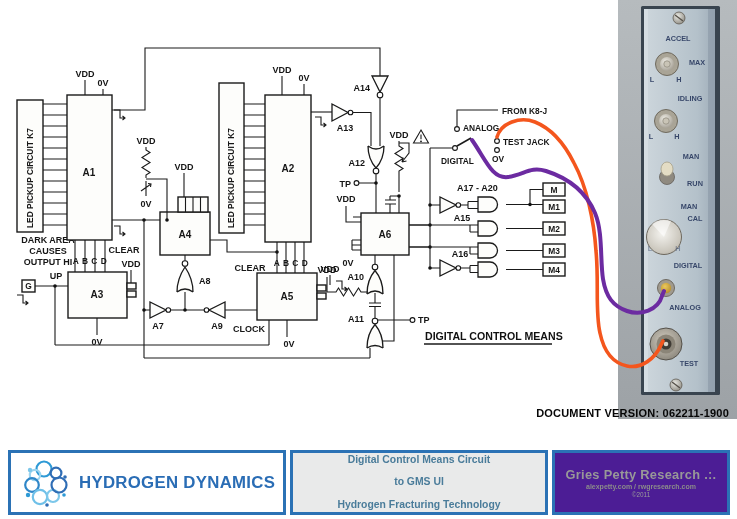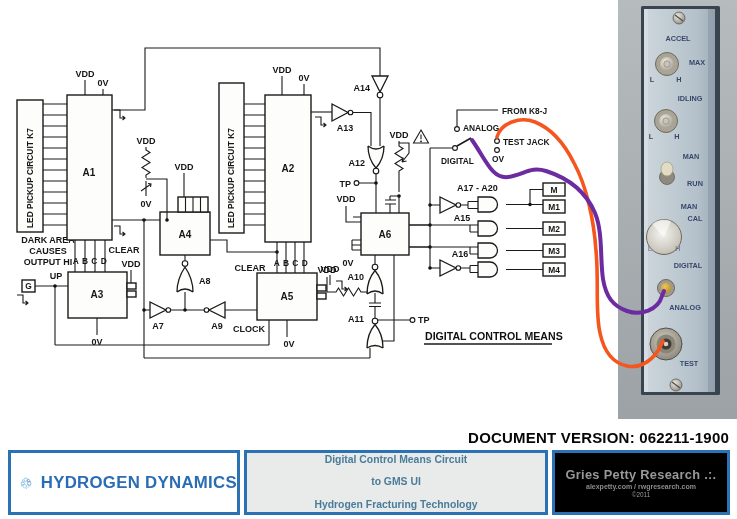--- a/index.html
+++ b/index.html
@@ -13,28 +13,28 @@
   .mid {text-anchor:middle;} .end{text-anchor:end;}
   .ls  {letter-spacing:0.5px;}
   .ln  {stroke:#1a1a1a;stroke-width:1.1;fill:none;}
   .lnb {stroke:#1a1a1a;stroke-width:1.5;fill:none;}
   .box {fill:#fdfdfb;stroke:#1a1a1a;stroke-width:1.4;}
   .gate{fill:#fdfdfb;stroke:#1a1a1a;stroke-width:1.3;}
   .dot {fill:#111;}
   .term{fill:#fff;stroke:#141414;stroke-width:1.1;}
   .pt  {font-size:7.3px;font-weight:bold;fill:#2c3c61;text-anchor:middle;opacity:.92;}
   .ptf {opacity:.45;}
-  .docver{position:absolute;top:429px;right:8px;font-size:15px;font-weight:bold;color:#060606;letter-spacing:.2px;}
+  .docver{position:absolute;top:407px;right:8px;font-size:11px;font-weight:bold;color:#060606;letter-spacing:.2px;}
   .footer{position:absolute;left:8px;top:450px;width:722px;height:65px;display:flex;gap:4px;}
   .fbox{border:3px solid #2b72b5;box-sizing:border-box;height:65px;}
-  .fleft{width:232px;background:#fff;display:flex;align-items:center;gap:9px;padding-left:9px;}
+  .fleft{width:278px;background:#fff;display:flex;align-items:center;gap:9px;padding-left:9px;}
   .company{font-size:16.8px;font-weight:bold;color:#2a6db5;letter-spacing:.3px;white-space:nowrap;}
   .fcenter{flex:1;background:#e9eaea;display:flex;flex-direction:column;justify-content:space-between;
            text-align:center;color:#4a7c9a;font-weight:bold;font-size:10.4px;line-height:14.5px;}
-  .fright{width:178px;background:#000000;display:flex;flex-direction:column;justify-content:center;
+  .fright{width:178px;background:#4c1d95;display:flex;flex-direction:column;justify-content:center;
           text-align:center;color:#9a9a9a;}
   .org{font-size:12.8px;font-weight:bold;color:#989898;letter-spacing:.3px;}
   .orgsub{font-size:7px;font-weight:bold;color:#8b8b8b;margin-top:1px;}
   .orgcopy{font-size:6.4px;color:#9a9a9a;margin-top:1px;}
 </style>
 </head>
 <body>
 
 <div id="root">
 <svg id="scene" width="737" height="450" viewBox="0 0 737 450">

